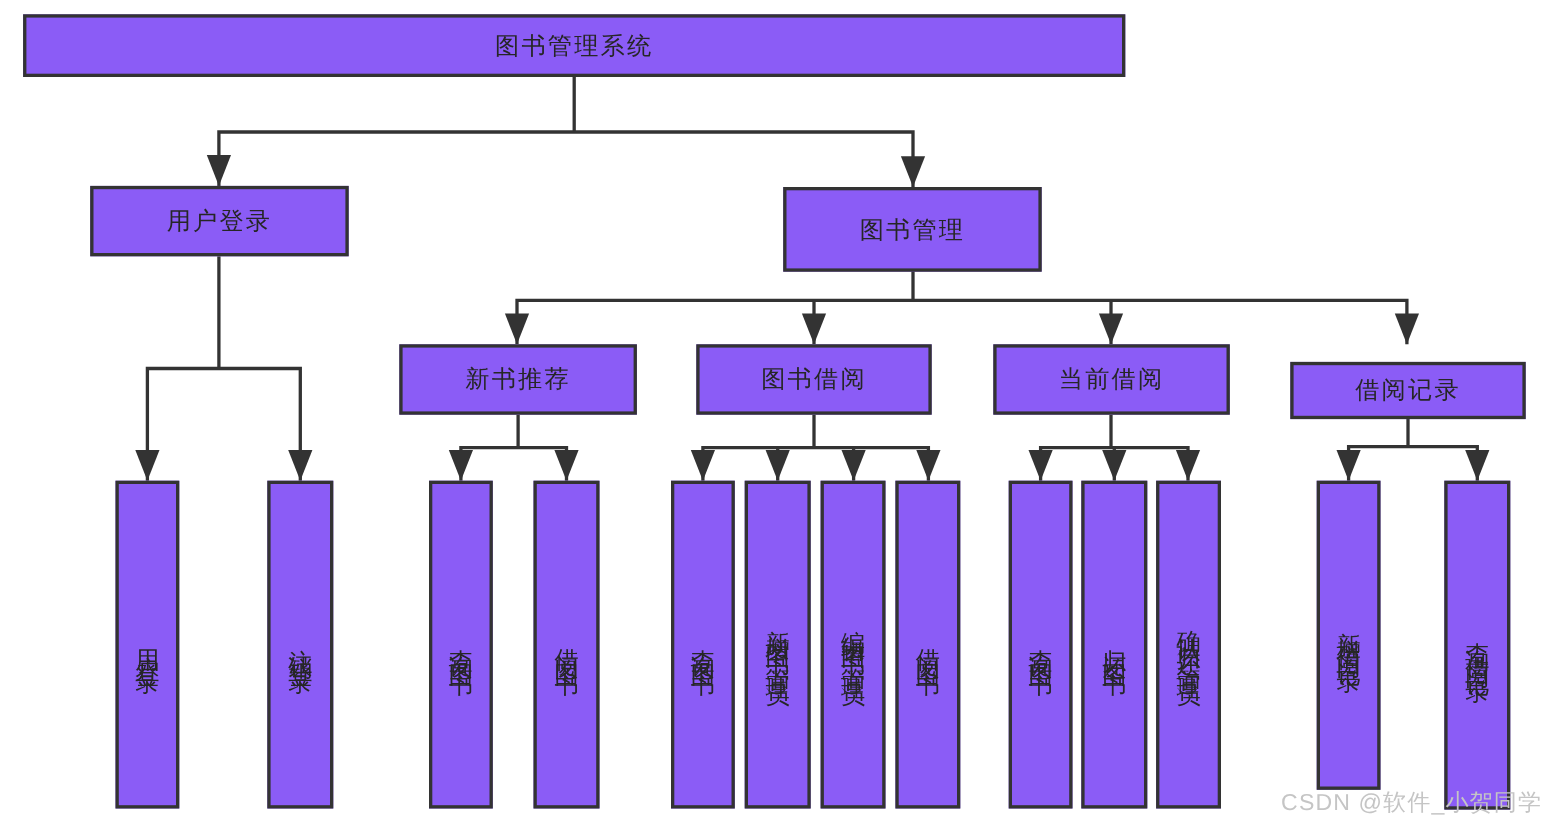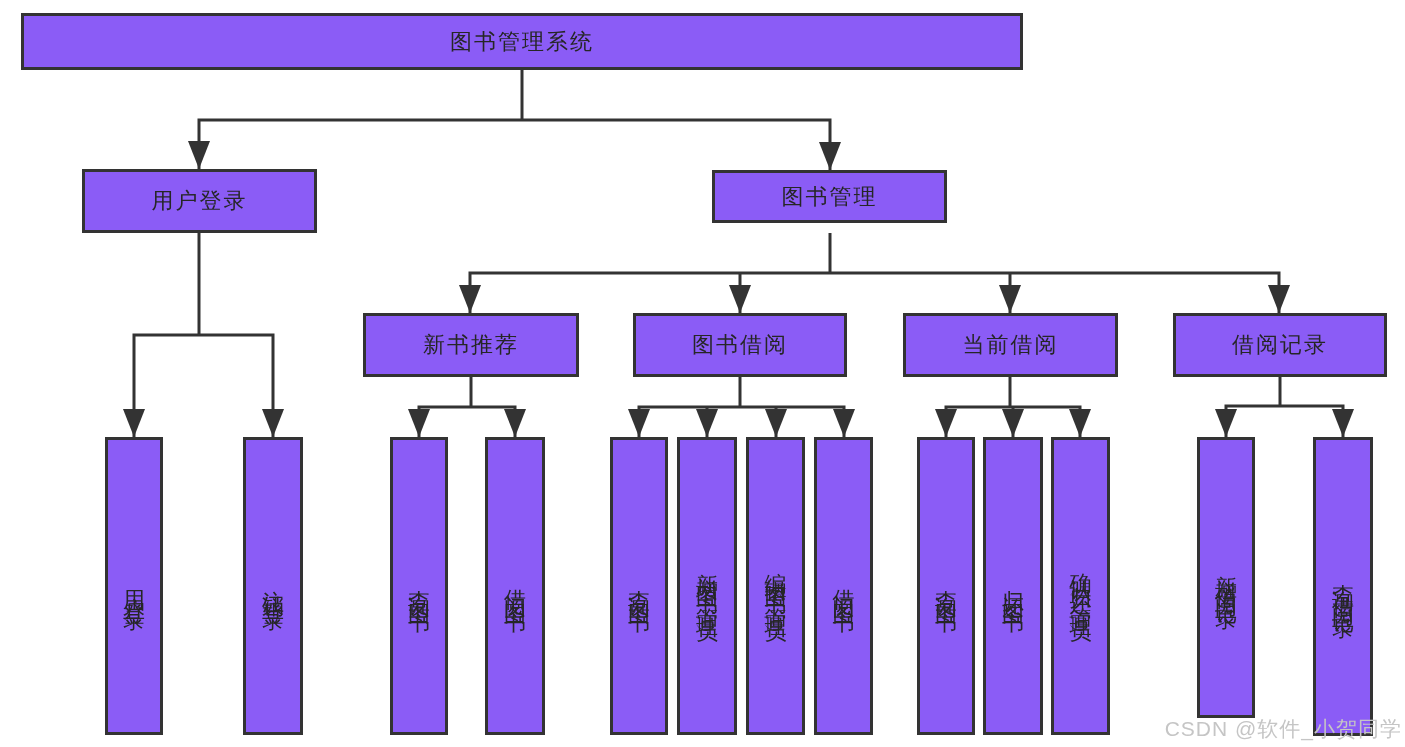--- a/index.html
+++ b/index.html
@@ -109,26 +109,26 @@
       <path d="M1280 377 L1280 406"></path>
       <path d="M1226 437 L1226 406 L1343 406 L1343 437"></path>
       <polygon points="1215,409 1237,409 1226,437"></polygon>
       <polygon points="1332,409 1354,409 1343,437"></polygon>
     </g>
   </svg>
 
   <div class="box h" style="left:21px;top:13px;width:1002px;height:57px;">图书管理系统</div>
 
   <div class="box h" style="left:82px;top:169px;width:235px;height:64px;">用户登录</div>
-  <div class="box h" style="left:712px;top:170px;width:235px;height:53px;">图书管理</div>
+  <div class="box h" style="left:712px;top:170px;width:235px;height:77px;">图书管理</div>
 
   <div class="box h" style="left:363px;top:313px;width:216px;height:64px;">新书推荐</div>
   <div class="box h" style="left:903px;top:313px;width:215px;height:64px;">当前借阅</div>
   <div class="box h" style="left:633px;top:313px;width:214px;height:64px;">图书借阅</div>
-  <div class="box h" style="left:1173px;top:313px;width:214px;height:64px;">借阅记录</div>
+  <div class="box h" style="left:1173px;top:329px;width:214px;height:52px;">借阅记录</div>
 
   <div class="box v" style="left:105px;top:437px;width:58px;height:298px;">用户登录</div>
   <div class="box v" style="left:243px;top:437px;width:60px;height:298px;">注销登录</div>
 
   <div class="box v" style="left:390px;top:437px;width:58px;height:298px;">查询图书</div>
   <div class="box v" style="left:485px;top:437px;width:60px;height:298px;">借阅图书</div>
 
   <div class="box v" style="left:610px;top:437px;width:58px;height:298px;">查询图书</div>
   <div class="box v" style="left:677px;top:437px;width:60px;height:298px;">新增图书（管理员）</div>
   <div class="box v" style="left:746px;top:437px;width:59px;height:298px;">编辑图书（管理员）</div>

